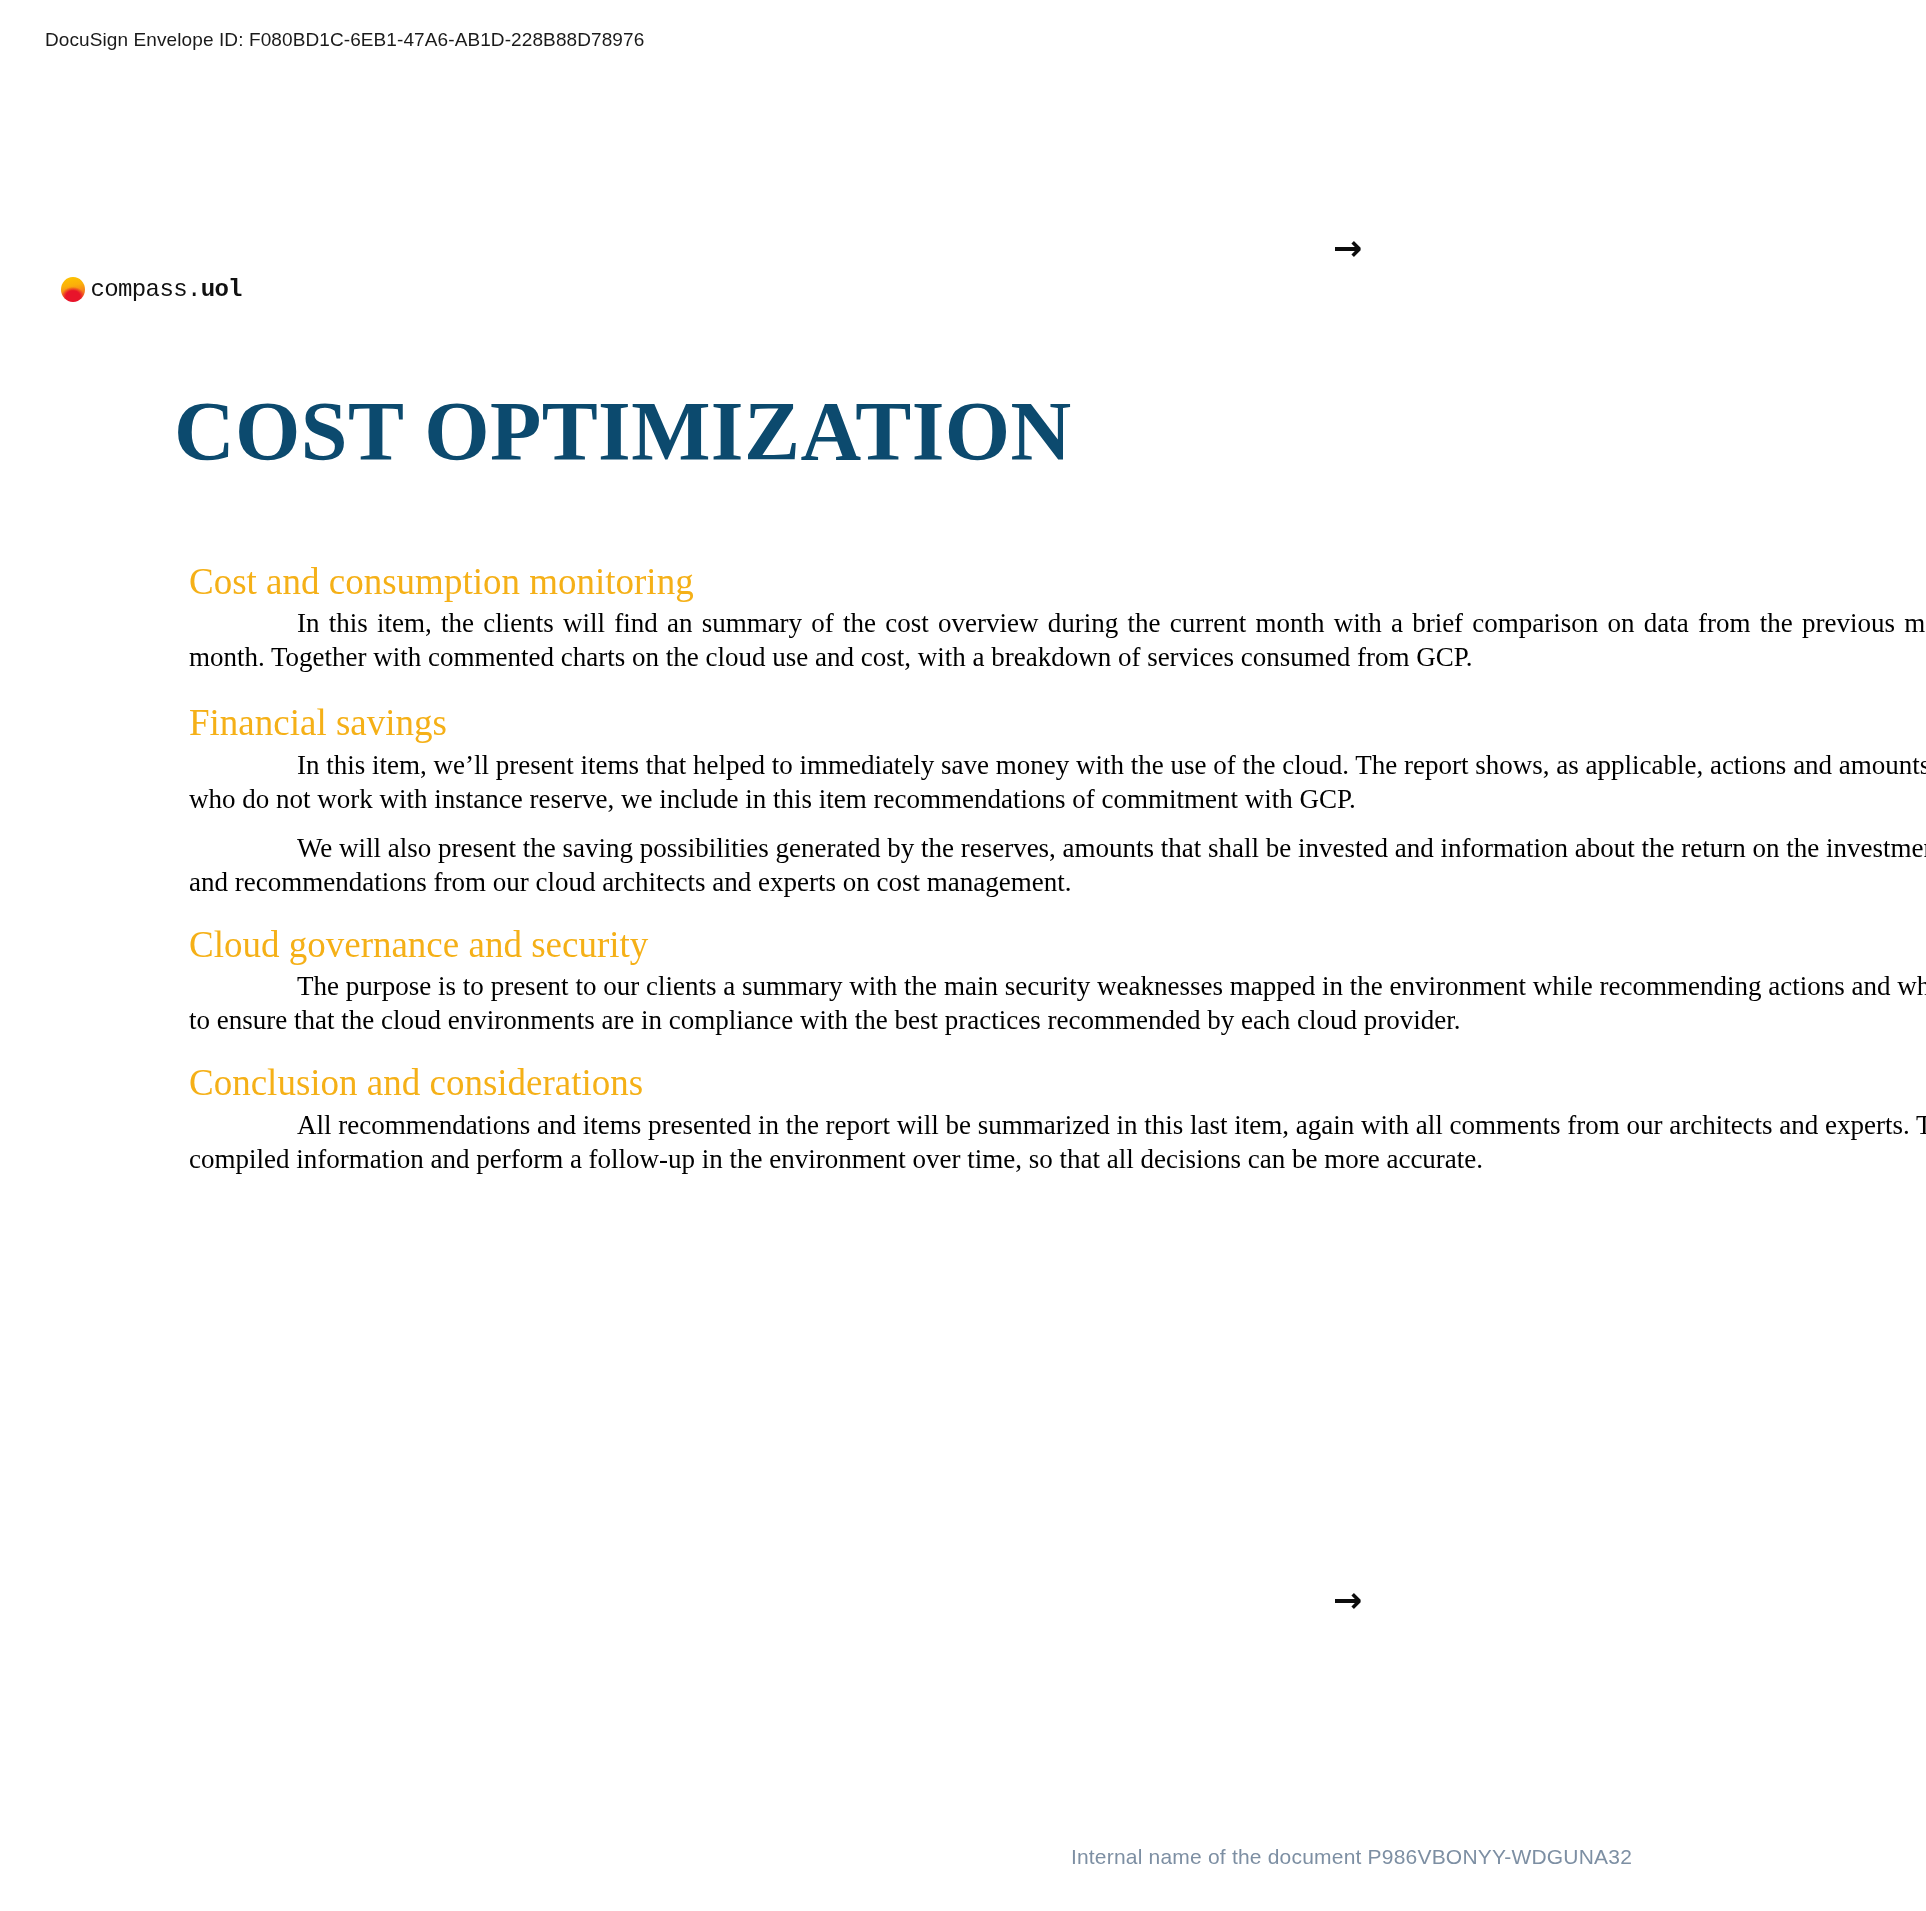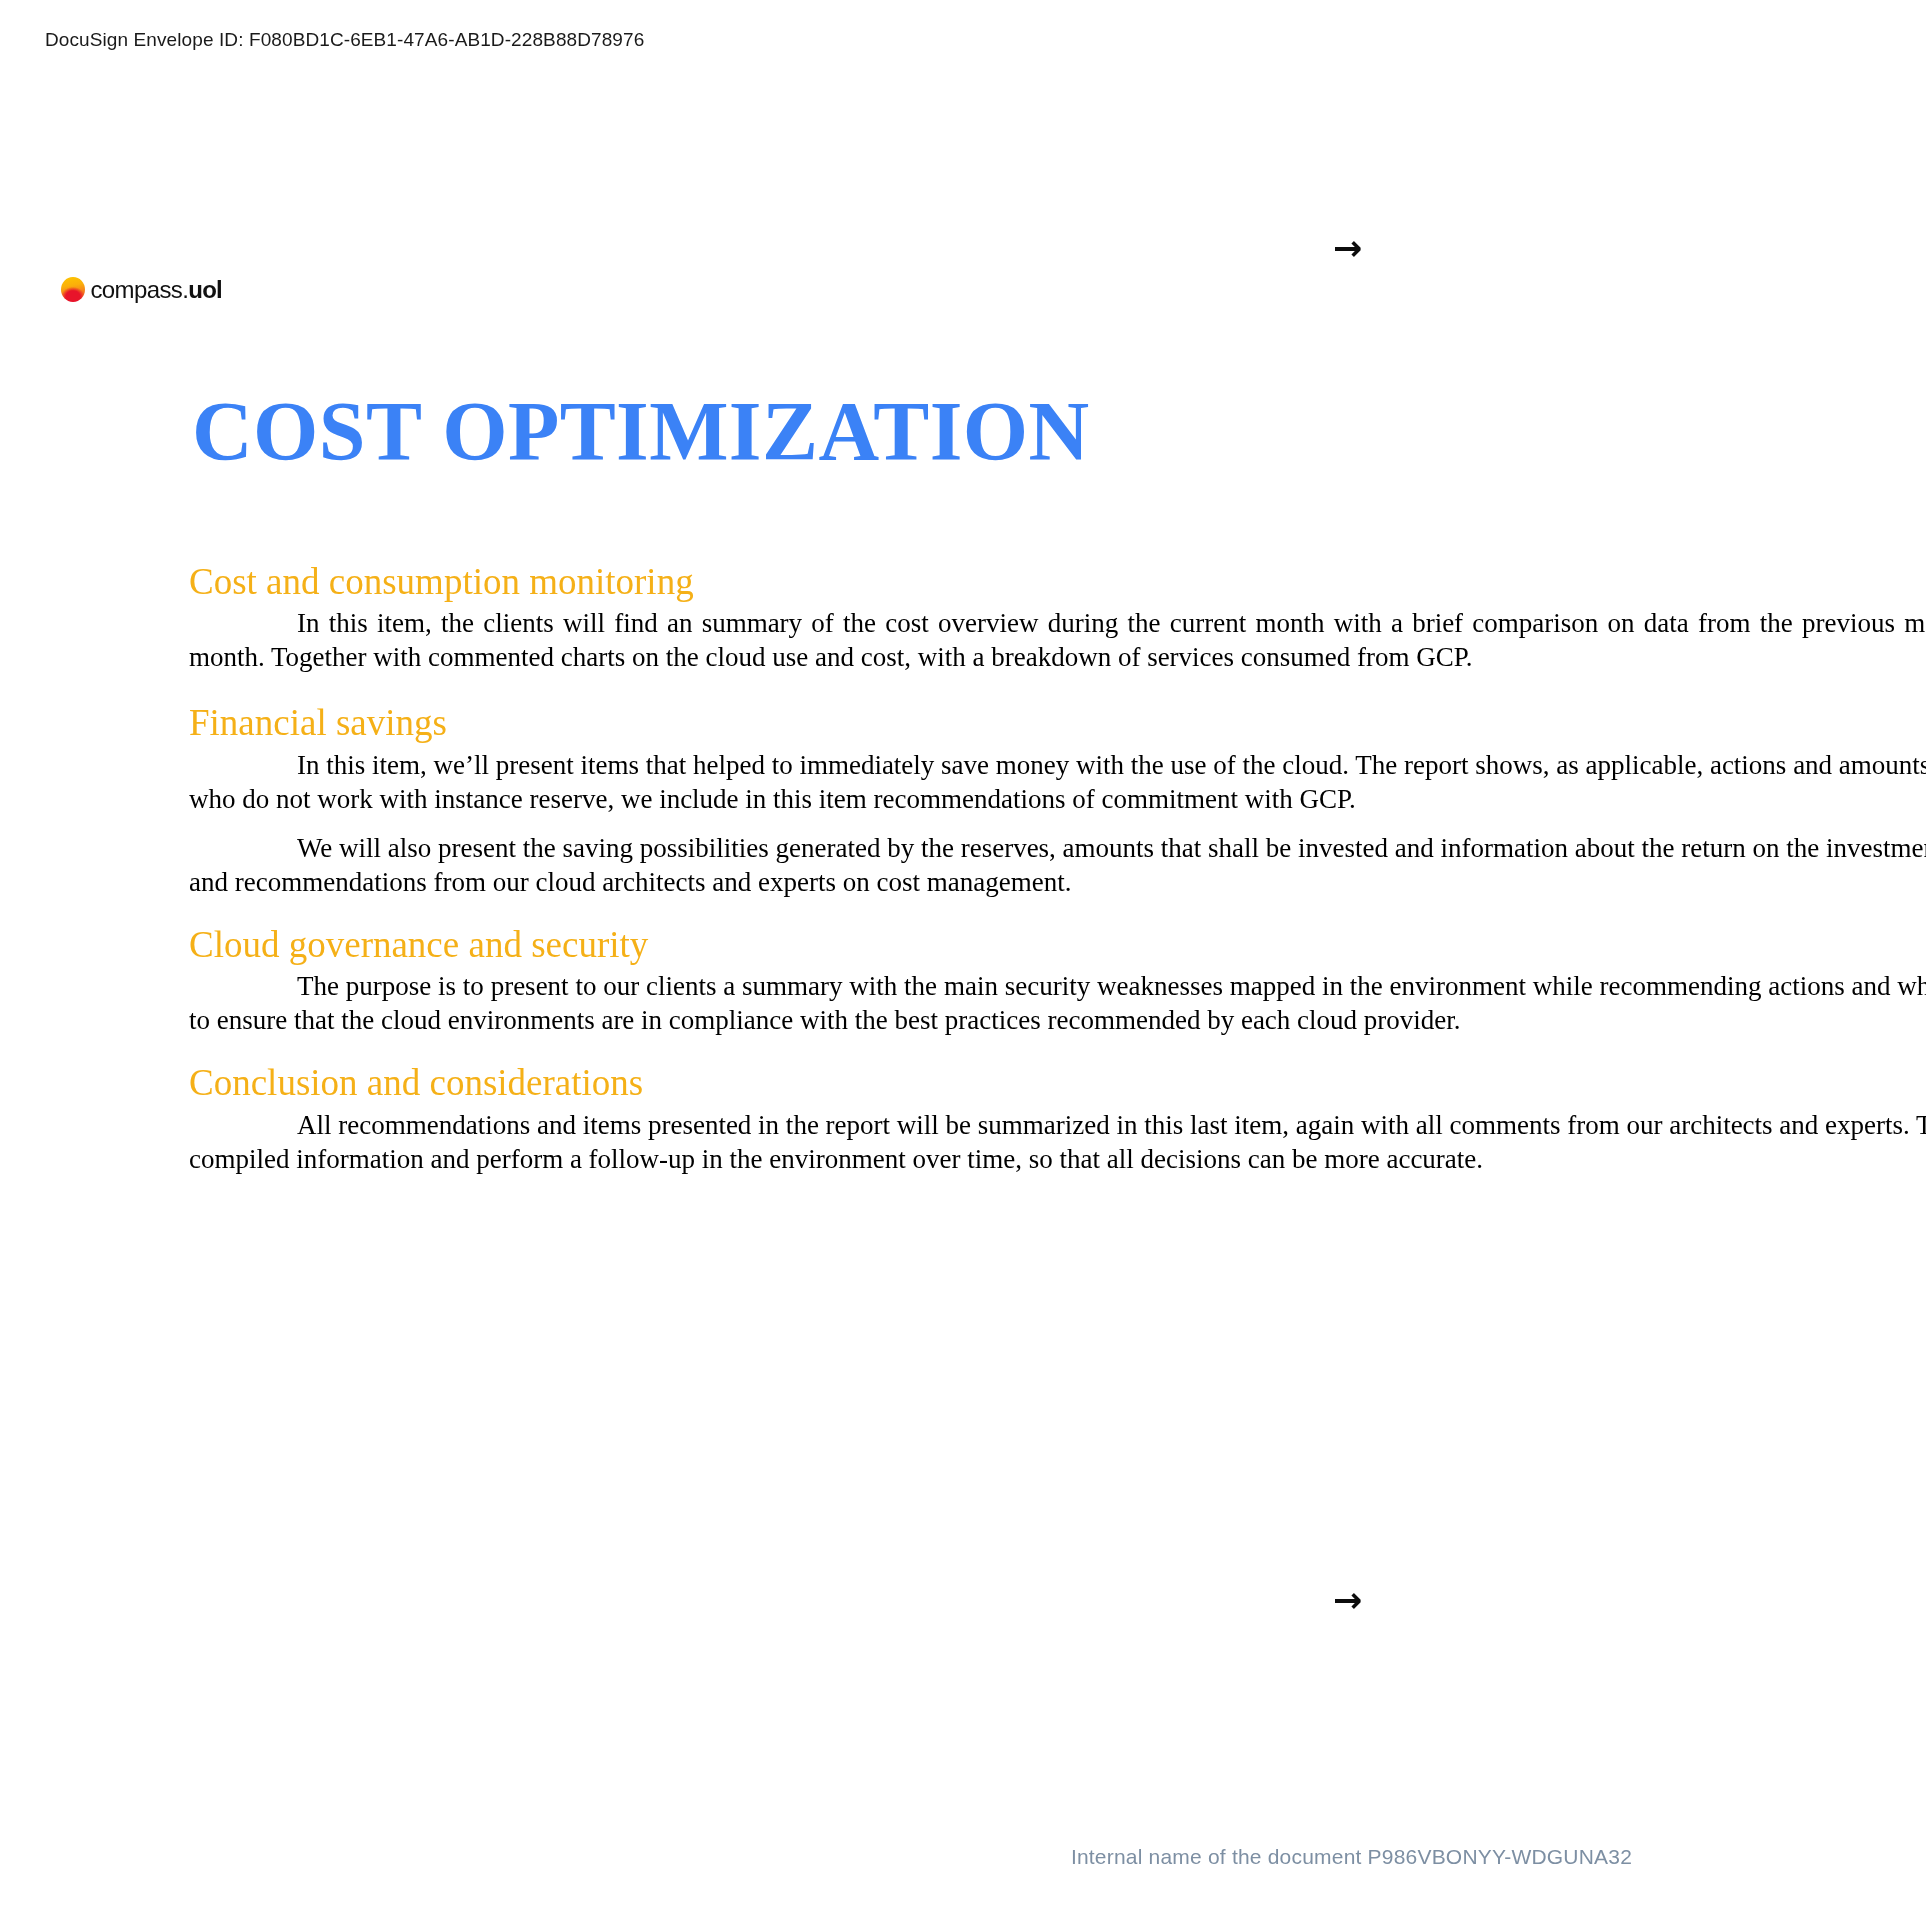--- a/index.html
+++ b/index.html
@@ -40,21 +40,21 @@
     width: 24px;
     height: 25.4px;
     border-radius: 50%;
     background:
       radial-gradient(ellipse 70% 55% at 50% 78%, #e8142a 0%, #e8142a 42%, rgba(232,20,42,0) 70%),
       linear-gradient(170deg, #fdc600 0%, #fbb00a 35%, #f47920 65%, #ef5a20 100%);
     flex: none;
   }
   #logo-wordmark {
     margin-left: 5.4px;
-    font-family: Liberation Sans, sans-serif;
+    font-family: Liberation Mono, monospace;
     font-size: 24px;
     font-weight: 400;
     color: #111111;
     letter-spacing: -0.6px;
     line-height: 1;
     white-space: nowrap;
   }
   #logo-wordmark .uol {
     font-weight: 700;
     letter-spacing: -0.8px;
@@ -68,26 +68,26 @@
     line-height: 1;
     color: #0d0d0d;
     font-weight: 700;
   }
   #arrow-top   { left: 1333px; top: 231px; }
   #arrow-bottom{ left: 1333px; top: 1583px; }
 
   
   #page-title {
     position: absolute;
-    left: 192px;
+    left: 174px;
     top: 332px;
     font-family: "Liberation Serif", serif;
     font-size: 84px;
     line-height: 1.05;
-    color: #3b82f6;
+    color: #0c4a6e;
     letter-spacing: 0.4px;
     white-space: nowrap;
   }
 
   
   #content {
     position: absolute;
     left: 189px;
     top: 561px;
     width: 2339px;

